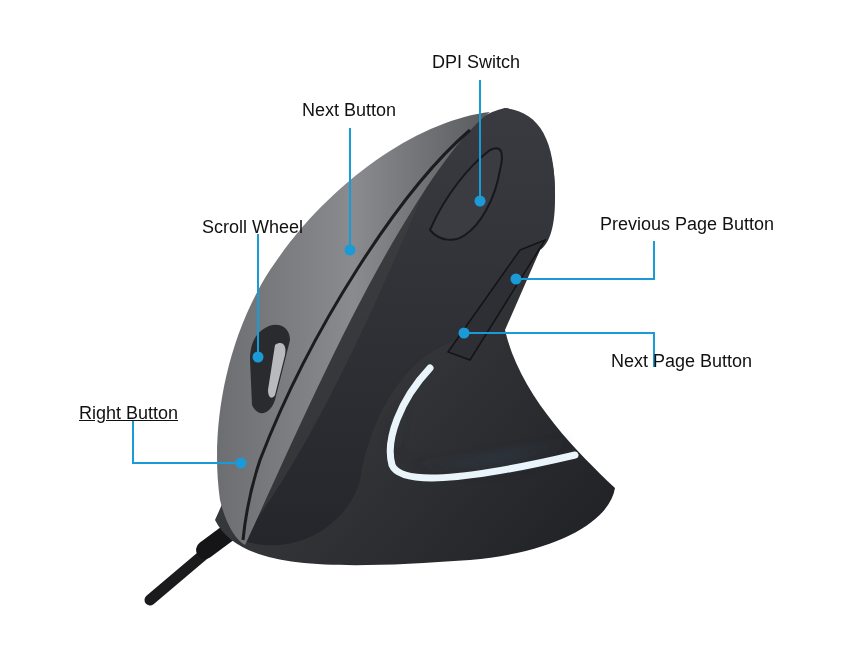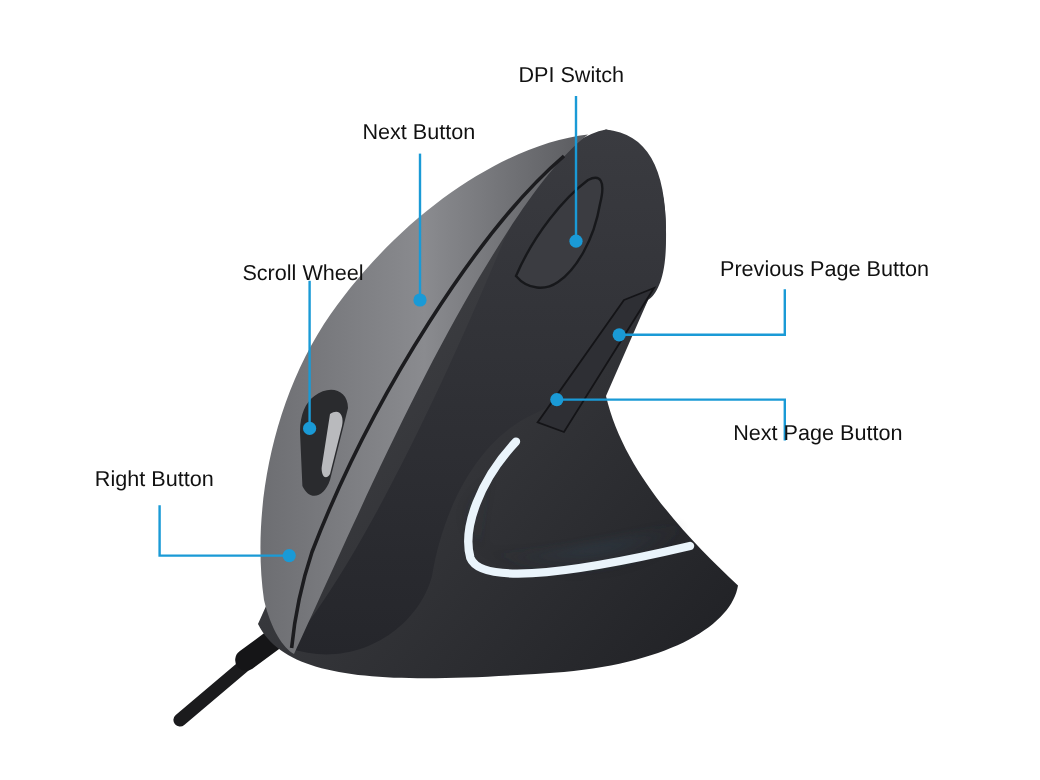--- a/index.html
+++ b/index.html
@@ -78,14 +78,14 @@
       <circle cx="464" cy="333" r="5.5"></circle>
       <circle cx="241" cy="463" r="5.5"></circle>
     </g>
   </svg>
 
   <div class="label" style="left:432px; top:53px;">DPI Switch</div>
   <div class="label" style="left:302px; top:101px;">Next Button</div>
   <div class="label" style="left:202px; top:218px;">Scroll Wheel</div>
   <div class="label" style="left:578px; top:215px;margin-left:22px;">Previous Page Button</div>
   <div class="label" style="left:611px; top:352px;">Next Page Button</div>
-  <div class="label" style="left:79px; top:390px;">Right Button</div>
+  <div class="label" style="left:79px; top:404px;text-decoration:underline;">Right Button</div>
 </div>
 
 </body></html>

